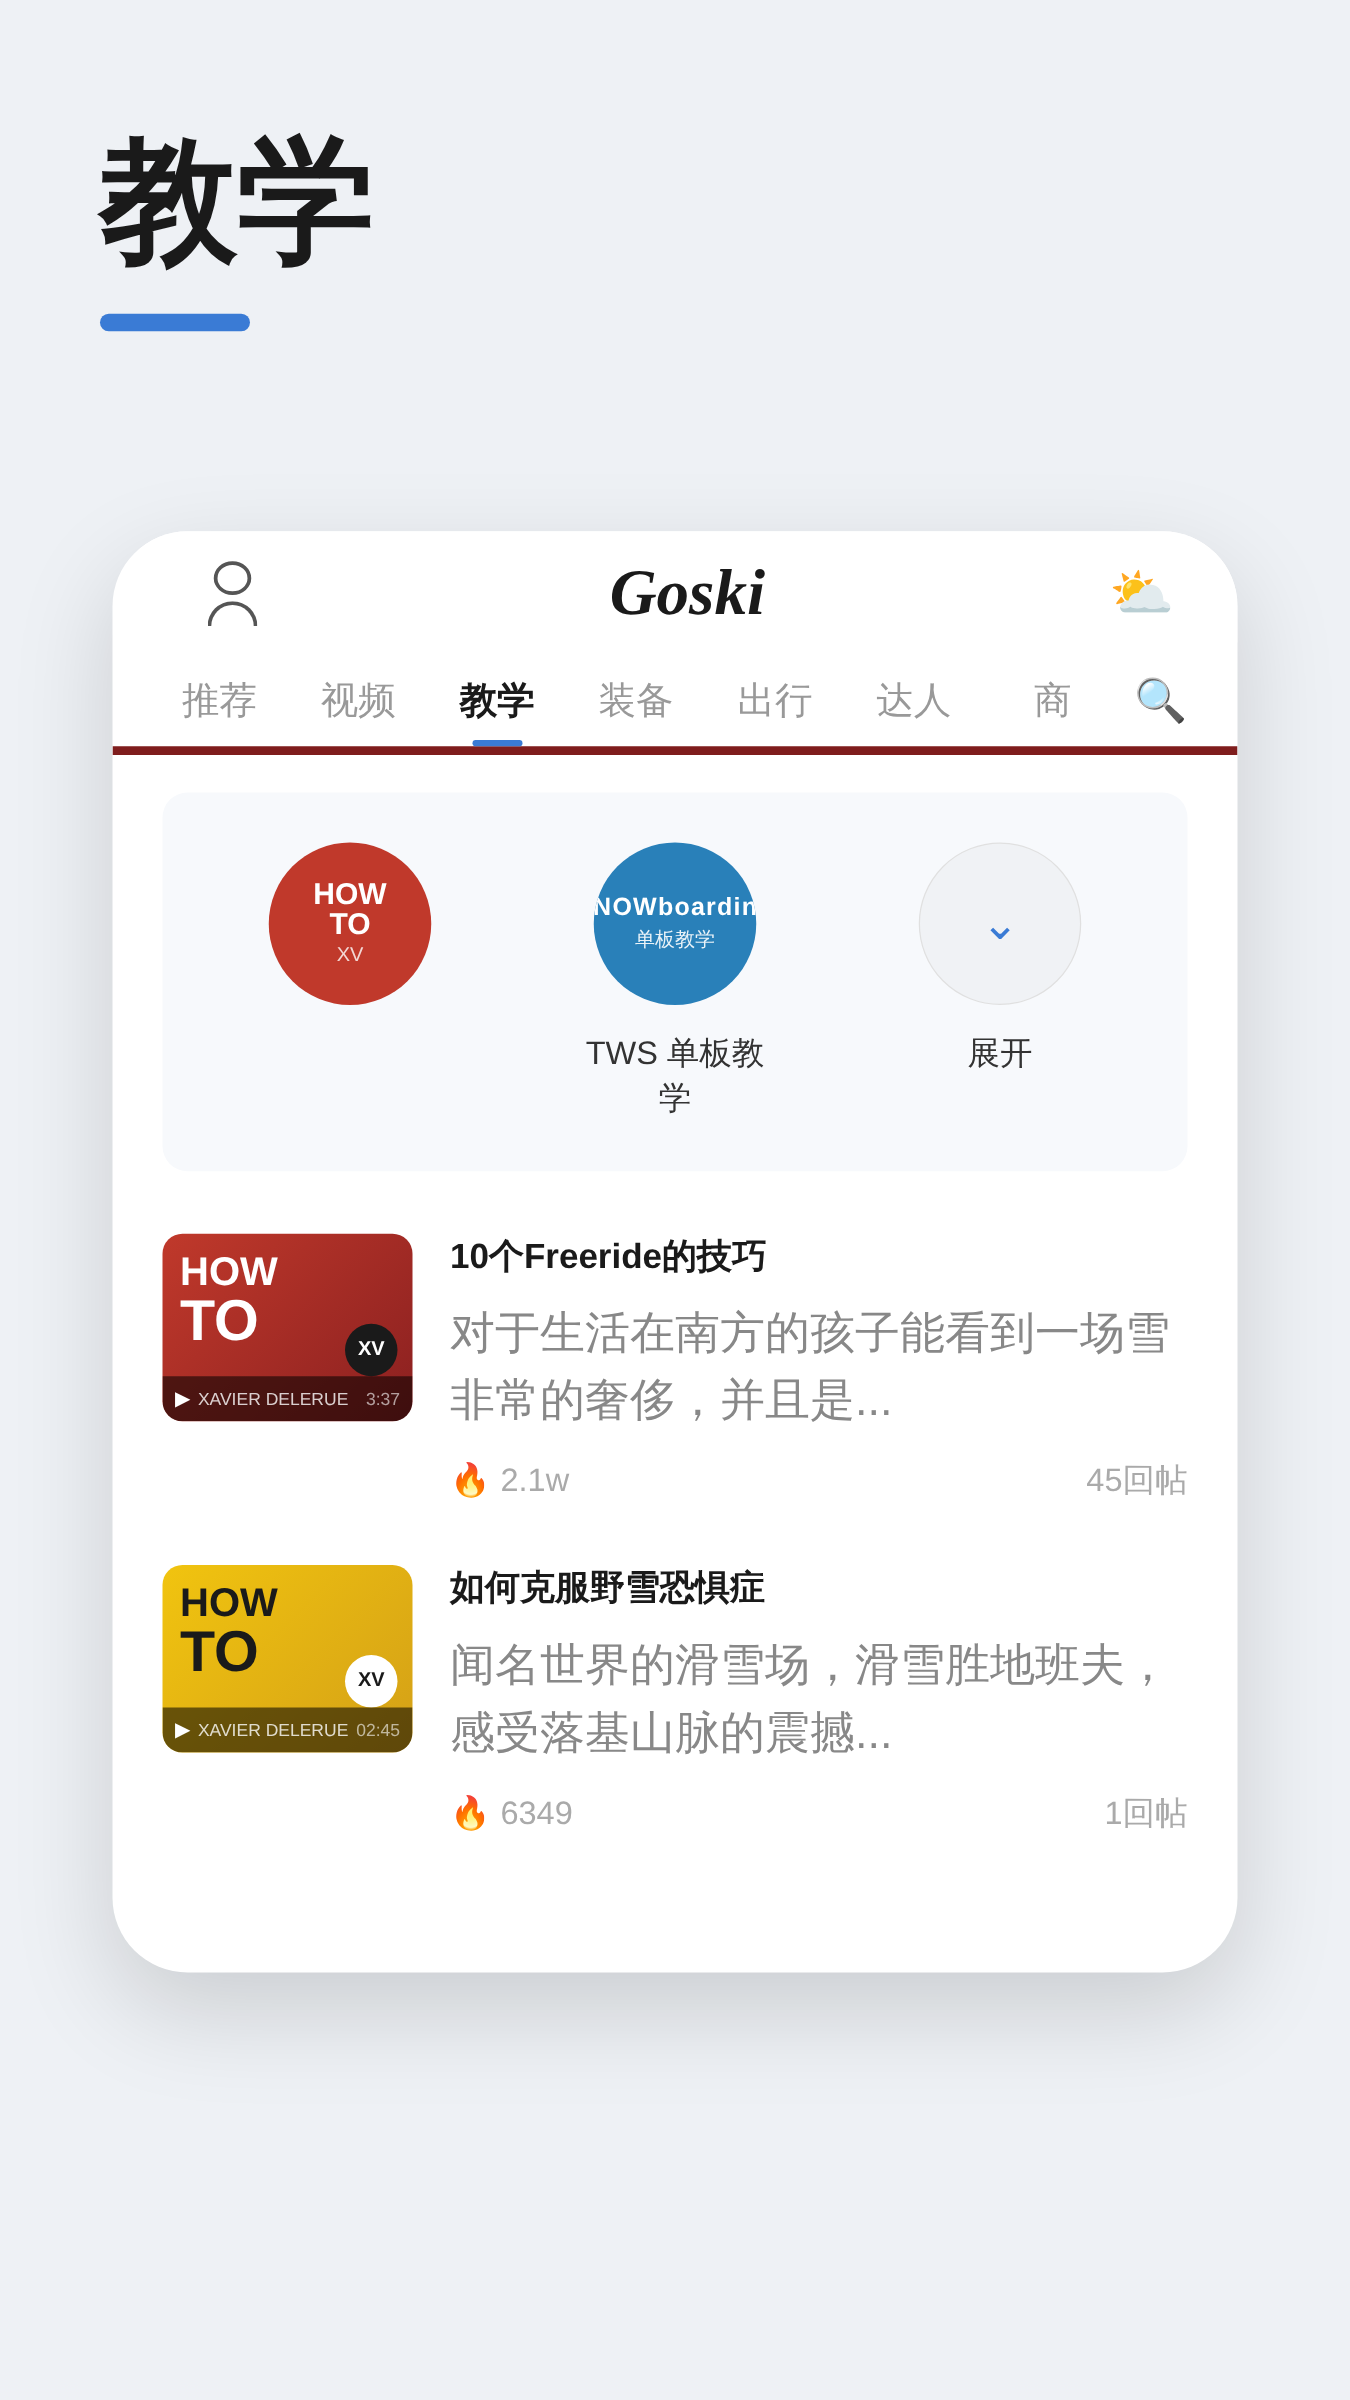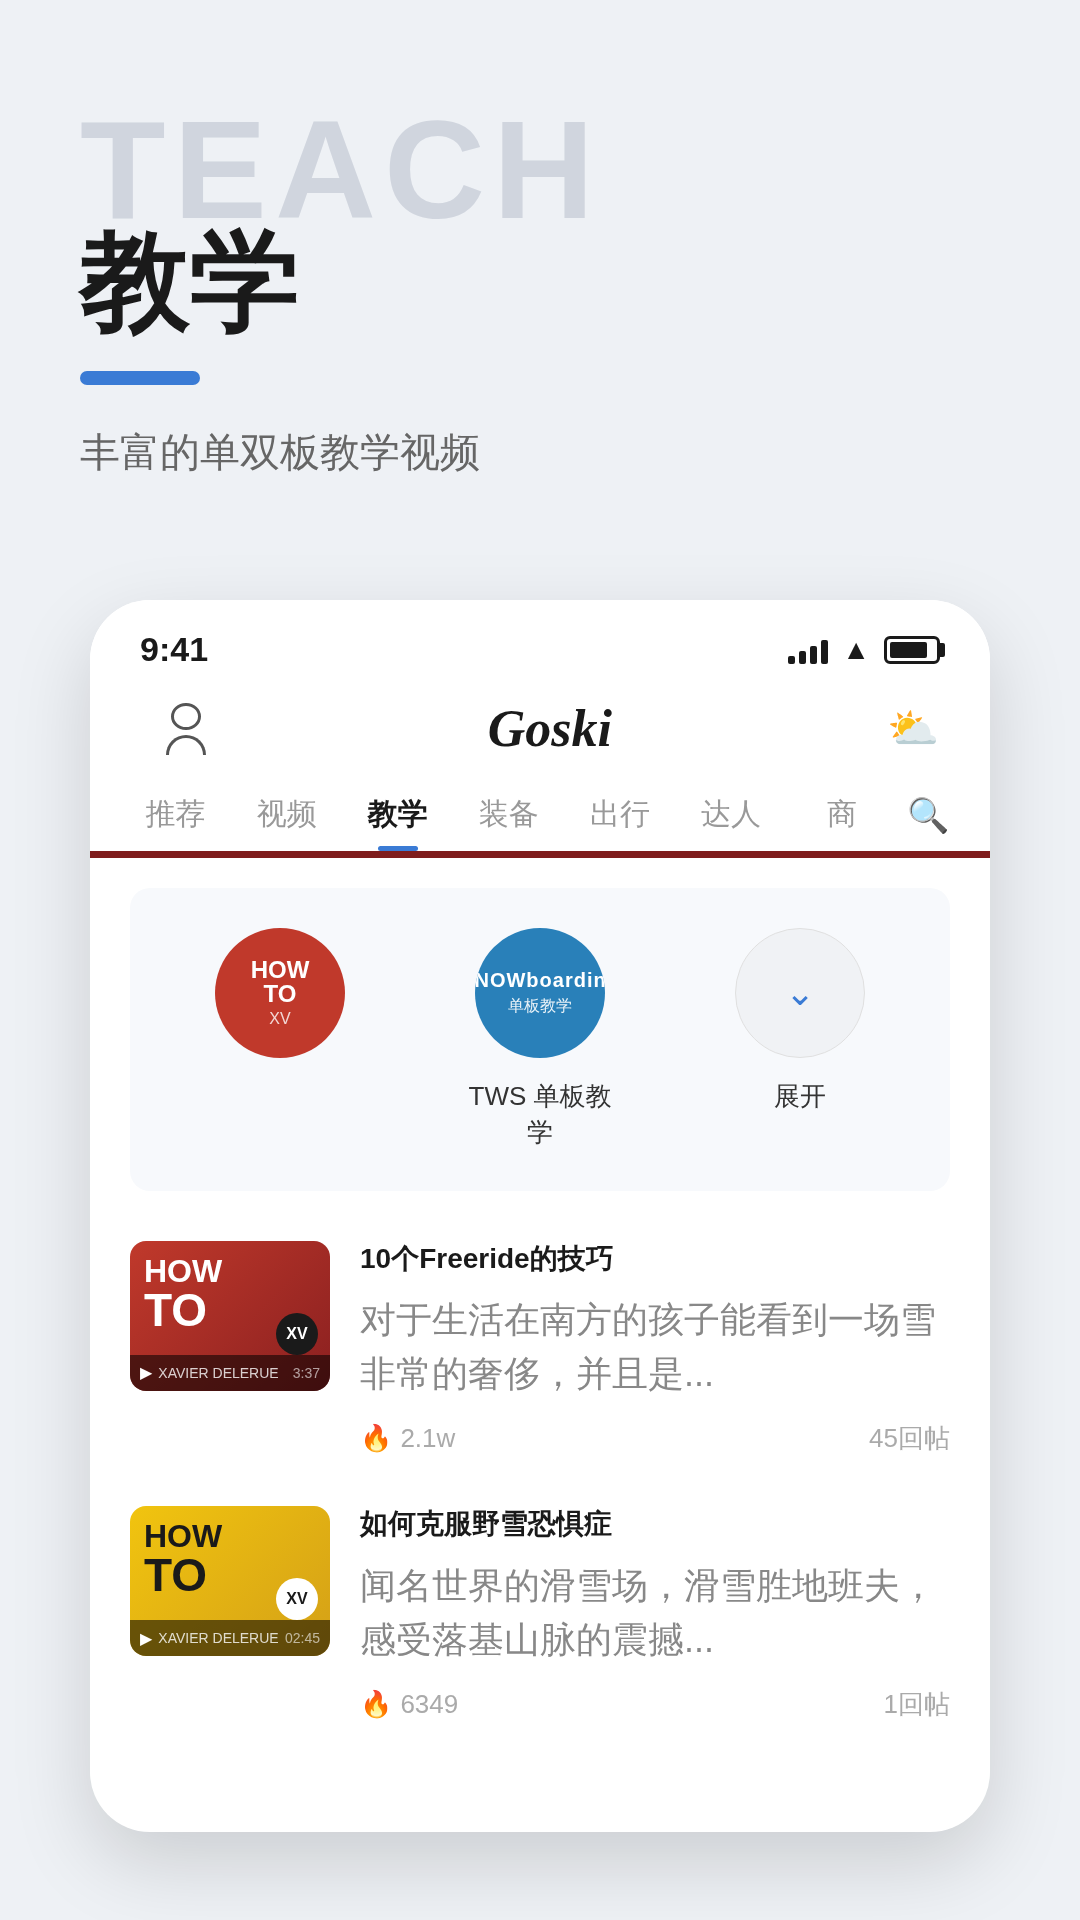--- a/index.html
+++ b/index.html
@@ -355,43 +355,26 @@
 
     
     .tws-container {
       text-align: center;
     }
   </style>
 </head>
 <body>
 
 <div class="bg-section">
-  <div class="teach-en">TEACH</div>
   <div class="teach-zh">教学</div>
   <div class="blue-bar"></div>
-  <div class="subtitle">丰富的单双板教学视频</div>
 </div>
 
 <div class="phone-mockup">
 
-  <div class="status-bar">
-    <span class="status-time">9:41</span>
-    <div class="status-icons">
-      <div class="signal-bars">
-        <div class="signal-bar" style="height:8px;"></div>
-        <div class="signal-bar" style="height:13px;"></div>
-        <div class="signal-bar" style="height:18px;"></div>
-        <div class="signal-bar" style="height:24px;"></div>
-      </div>
-      <span class="wifi-icon">▲</span>
-      <div class="battery-icon">
-        <div class="battery-fill"></div>
-      </div>
-    </div>
-  </div>
 
   <div class="app-header">
     <div class="user-icon">
       <div class="user-head"></div>
       <div class="user-body"></div>
     </div>
     <div class="app-logo">Goski</div>
     <div class="weather-icon">⛅</div>
   </div>
 

